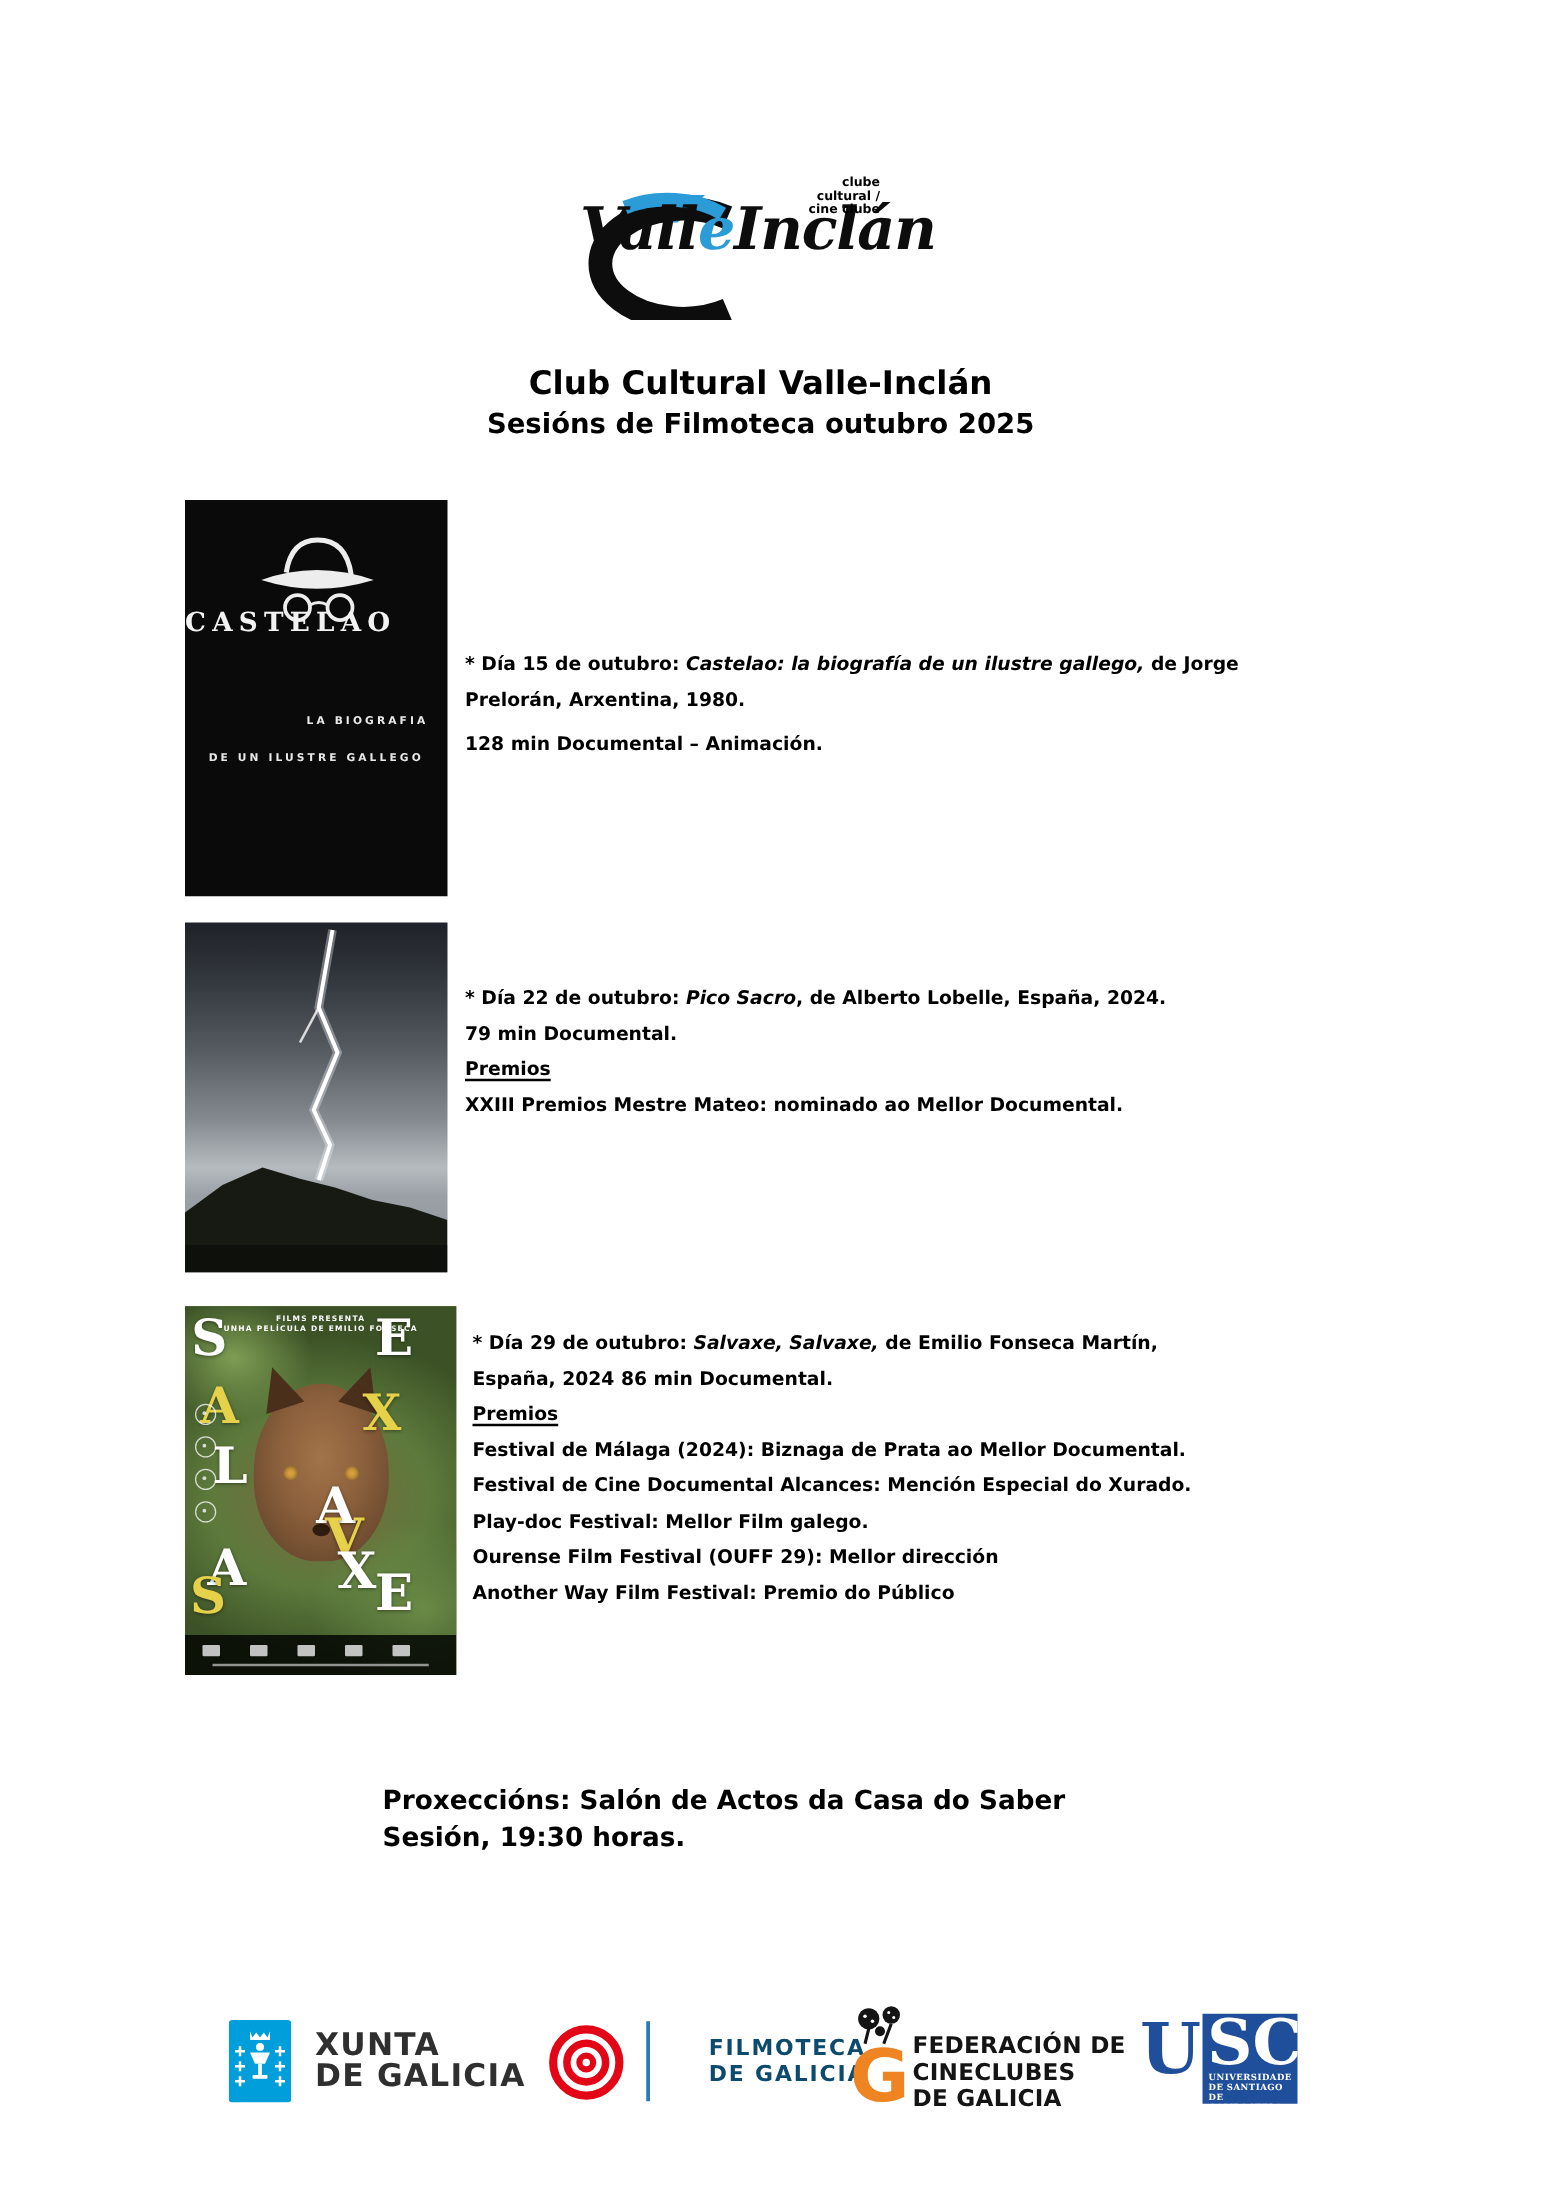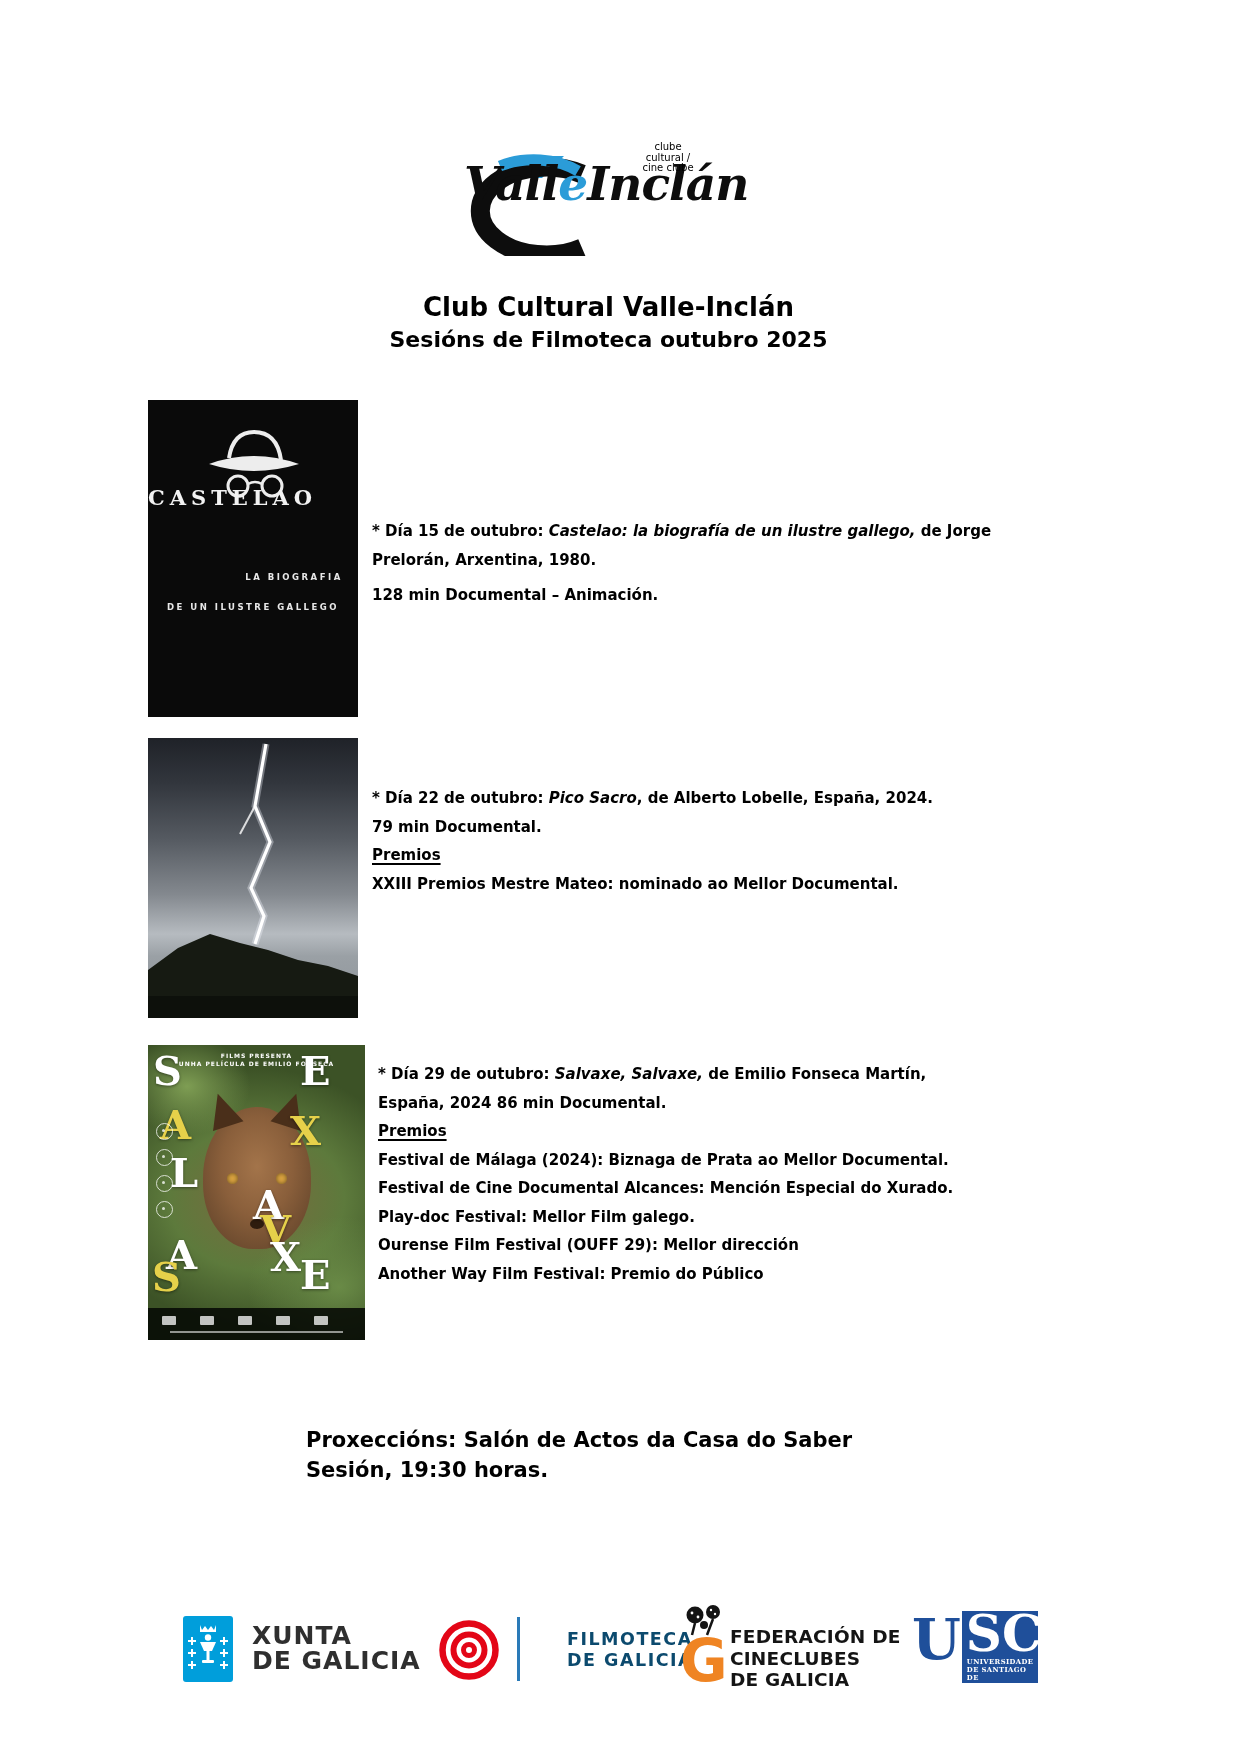--- a/index.html
+++ b/index.html
@@ -6,22 +6,22 @@
   .page{position:relative;width:1241px;height:1755px;background:#fff;overflow:hidden;
         font-family:"DejaVu Sans","Liberation Sans",sans-serif;color:#000;}
 
   
   .logo{position:absolute;left:430px;top:138px;width:276px;height:120px;}
   .logo .swoosh{position:absolute;left:0;top:14px;}
   .logo .wordmark{position:absolute;left:34px;top:22px;white-space:nowrap;
      font-family:"DejaVu Serif","Liberation Serif",serif;font-style:italic;font-weight:700;
      font-size:47px;letter-spacing:-1px;color:#0d0d0d;line-height:1;}
   .logo .wordmark .blue{color:#2b9cd8;}
-  .logo .tagline{position:absolute;right:2px;top:4px;width:72px;font-size:10px;font-weight:400;
-     line-height:10.5px;color:#000;text-align:center;}
+  .logo .tagline{position:absolute;right:2px;top:4px;width:72px;font-size:10px;font-weight:700;
+     line-height:10.5px;color:#000;text-align:right;}
   .logo .tagline span{display:block;}
 
   
   .title{position:absolute;left:0;top:292px;width:1241px;margin:0;text-align:center;
      font-size:26px;font-weight:700;transform:translateX(-12px);}
   .subtitle{position:absolute;left:0;top:327px;width:1241px;margin:0;text-align:center;
      font-size:22px;font-weight:700;transform:translateX(-12px);}
 
   
   .film-text{position:absolute;font-size:15px;font-weight:700;text-align:left;}

